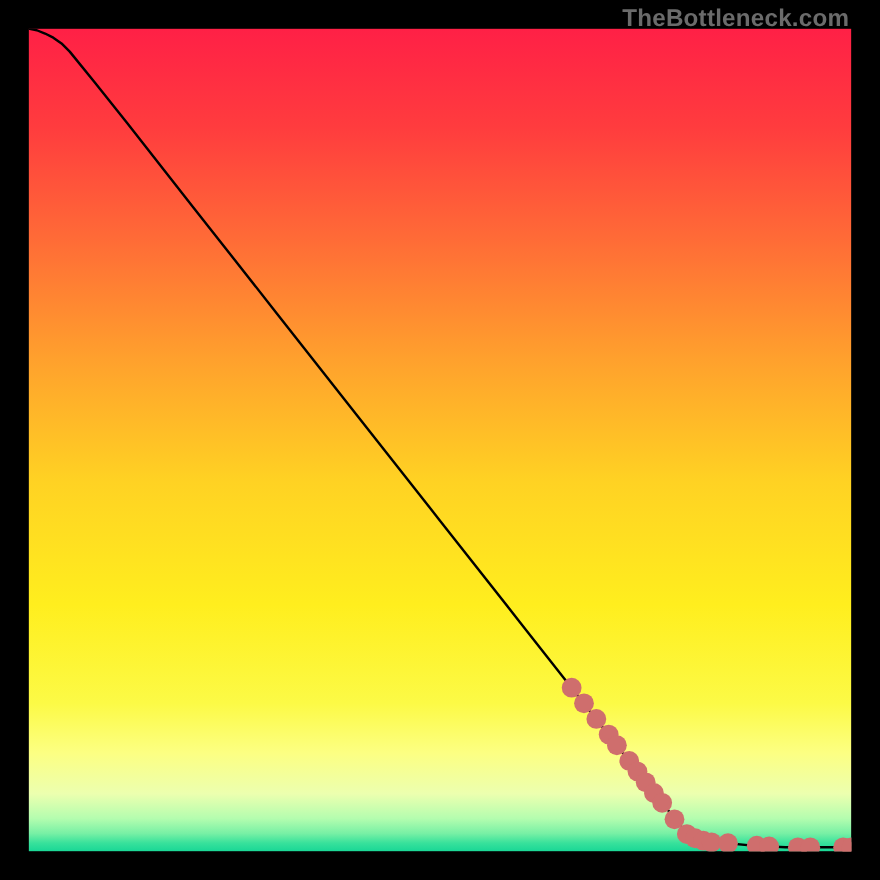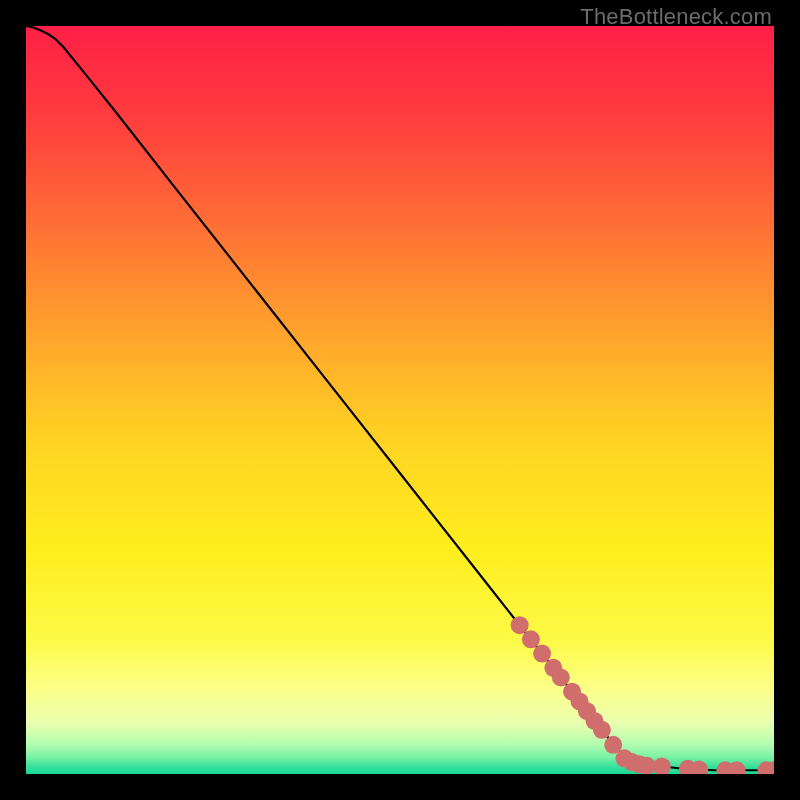--- a/index.html
+++ b/index.html
@@ -23,21 +23,21 @@
     top: 26px;
     width: 748px;
     height: 748px;
   }
   .watermark {
     position: absolute;
     top: 4px;
     right: 28px;
     color: #6b6b6b;
     font-size: 22px;
-    font-weight: 400;
+    font-weight: 700;
     letter-spacing: 0.2px;
     user-select: none;
   }
 </style>
 </head>
 <body>
 
 <div class="frame">
   <svg class="plot" viewBox="0 0 748 748" preserveAspectRatio="none">
     <defs>

